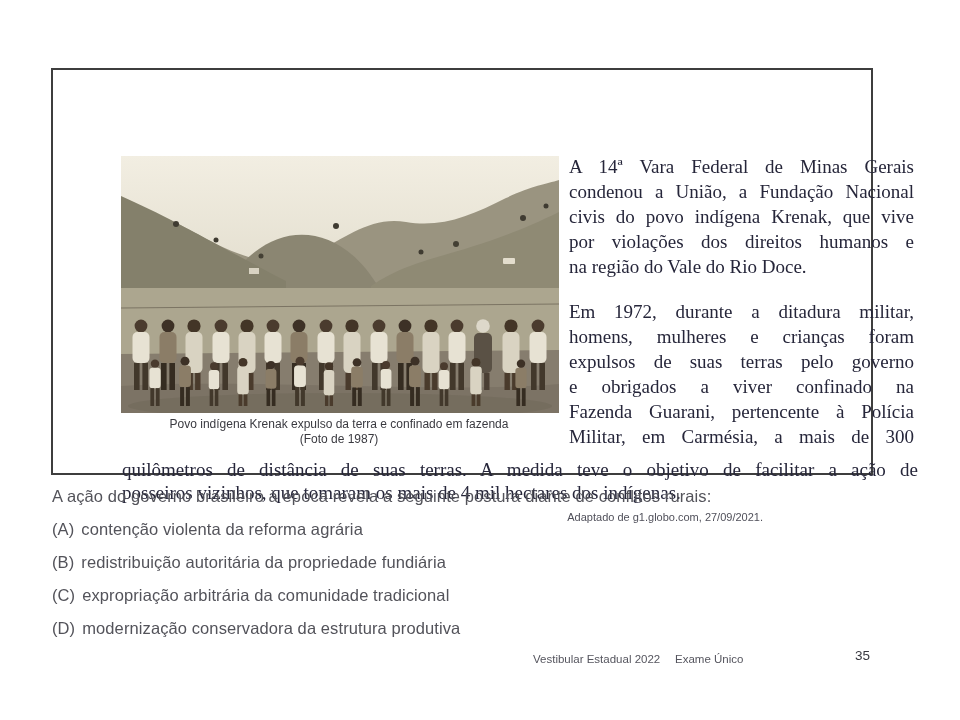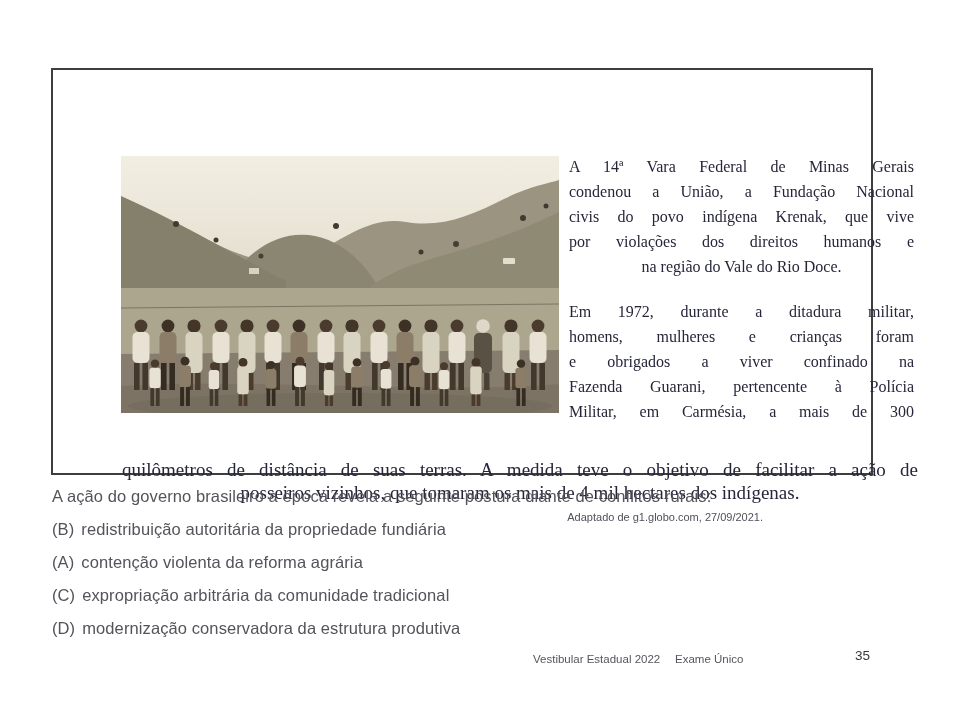--- a/index.html
+++ b/index.html
@@ -7,24 +7,24 @@
           font-family:"Liberation Sans","DejaVu Sans",sans-serif;}
   .passage-box{position:absolute;left:51px;top:68px;width:818px;height:403px;
                border:2px solid #3e3e3e;background:#fff;}
   
   .photo-wrap{position:absolute;left:68px;top:86px;width:438px;height:257px;}
   .photo-wrap svg{display:block;width:438px;height:257px;}
   .photo-caption{position:absolute;left:60px;top:347px;width:452px;text-align:center;
                  font-size:12px;line-height:15px;color:#3a3a40;}
   
   .serif{font-family:"Liberation Serif","DejaVu Serif",serif;color:#26263a;}
-  .col{position:absolute;left:516px;top:84px;width:345px;font-size:16px;line-height:25px;}
+  .col{position:absolute;left:516px;top:84px;width:345px;font-size:19px;line-height:25px;}
   .para2{margin-top:20px;}
   .jline{display:block;text-align:justify;text-align-last:justify;}
-  .lline{display:block;text-align:center;}
+  .lline{display:block;text-align:left;}
   .cont{position:absolute;left:69px;top:389px;width:796px;font-size:19px;line-height:22.5px;}
   .source{position:absolute;right:108px;top:441px;font-size:11px;color:#50505a;}
   
   .question{position:absolute;left:52px;top:487px;width:800px;font-size:16.5px;
             color:#53535a;letter-spacing:.1px;}
   .options{position:absolute;left:52px;top:513px;width:700px;}
   .option{height:33px;line-height:33px;font-size:16.5px;color:#53535a;letter-spacing:.1px;}
   .option .letter{margin-right:7px;}
   
   .footer-item{position:absolute;font-size:11.5px;color:#55555e;}
@@ -121,54 +121,59 @@
         <use href="#adW" transform="translate(208,250) scale(.62)"></use>
         <use href="#adD" transform="translate(236,250) scale(.68)"></use>
         <use href="#adL" transform="translate(265,250) scale(.64)"></use>
         <use href="#adD" transform="translate(294,250) scale(.7)"></use>
         <use href="#adL" transform="translate(323,250) scale(.62)"></use>
         <use href="#adW" transform="translate(355,250) scale(.68)"></use>
         <use href="#adD" transform="translate(400,250) scale(.66)"></use>
       </svg>
     </div>
 
+    <div class="photo-caption">
+      <div>Povo indígena Krenak expulso da terra e confinado em fazenda</div>
+      <div>(Foto de 1987)</div>
+    </div>
 
     <div class="col serif">
       <div class="para1">
         <span class="jline">A 14ª Vara Federal de Minas Gerais</span>
         <span class="jline">condenou a União, a Fundação Nacional</span>
         <span class="jline">civis do povo indígena Krenak, que vive</span>
         <span class="jline">por violações dos direitos humanos e</span>
         <span class="lline">na região do Vale do Rio Doce.</span>
       </div>
       <div class="para2">
         <span class="jline">Em 1972, durante a ditadura militar,</span>
         <span class="jline">homens, mulheres e crianças foram</span>
+        <span class="jline">expulsos de suas terras pelo governo</span>
         <span class="jline">e obrigados a viver confinado na</span>
         <span class="jline">Fazenda Guarani, pertencente à Polícia</span>
         <span class="jline">Militar, em Carmésia, a mais de 300</span>
       </div>
     </div>
 
     <div class="cont serif">
       <span class="jline">quilômetros de distância de suas terras. A medida teve o objetivo de facilitar a ação de</span>
       <span class="lline">posseiros vizinhos, que tomaram os mais de 4 mil hectares dos indígenas.</span>
     </div>
 
     <div class="source">Adaptado de g1.globo.com, 27/09/2021.</div>
   </div>
 
   <div class="question">A ação do governo brasileiro à época revela a seguinte postura diante de conflitos rurais:</div>
 
   <div class="options">
     <div class="option">
-      <span class="letter">(B)</span><span>redistribuição autoritária da propriedade fundiária</span>
+      <span class="letter">(A)</span><span>contenção violenta da reforma agrária</span>
     </div>
     <div class="option">
-      <span class="letter">(A)</span><span>contenção violenta da reforma agrária</span>
+      <span class="letter">(B)</span><span>redistribuição autoritária da propriedade fundiária</span>
     </div>
     <div class="option">
       <span class="letter">(C)</span><span>expropriação arbitrária da comunidade tradicional</span>
     </div>
     <div class="option">
       <span class="letter">(D)</span><span>modernização conservadora da estrutura produtiva</span>
     </div>
   </div>
 
   <div class="footer-item f1">Vestibular Estadual 2022</div>

